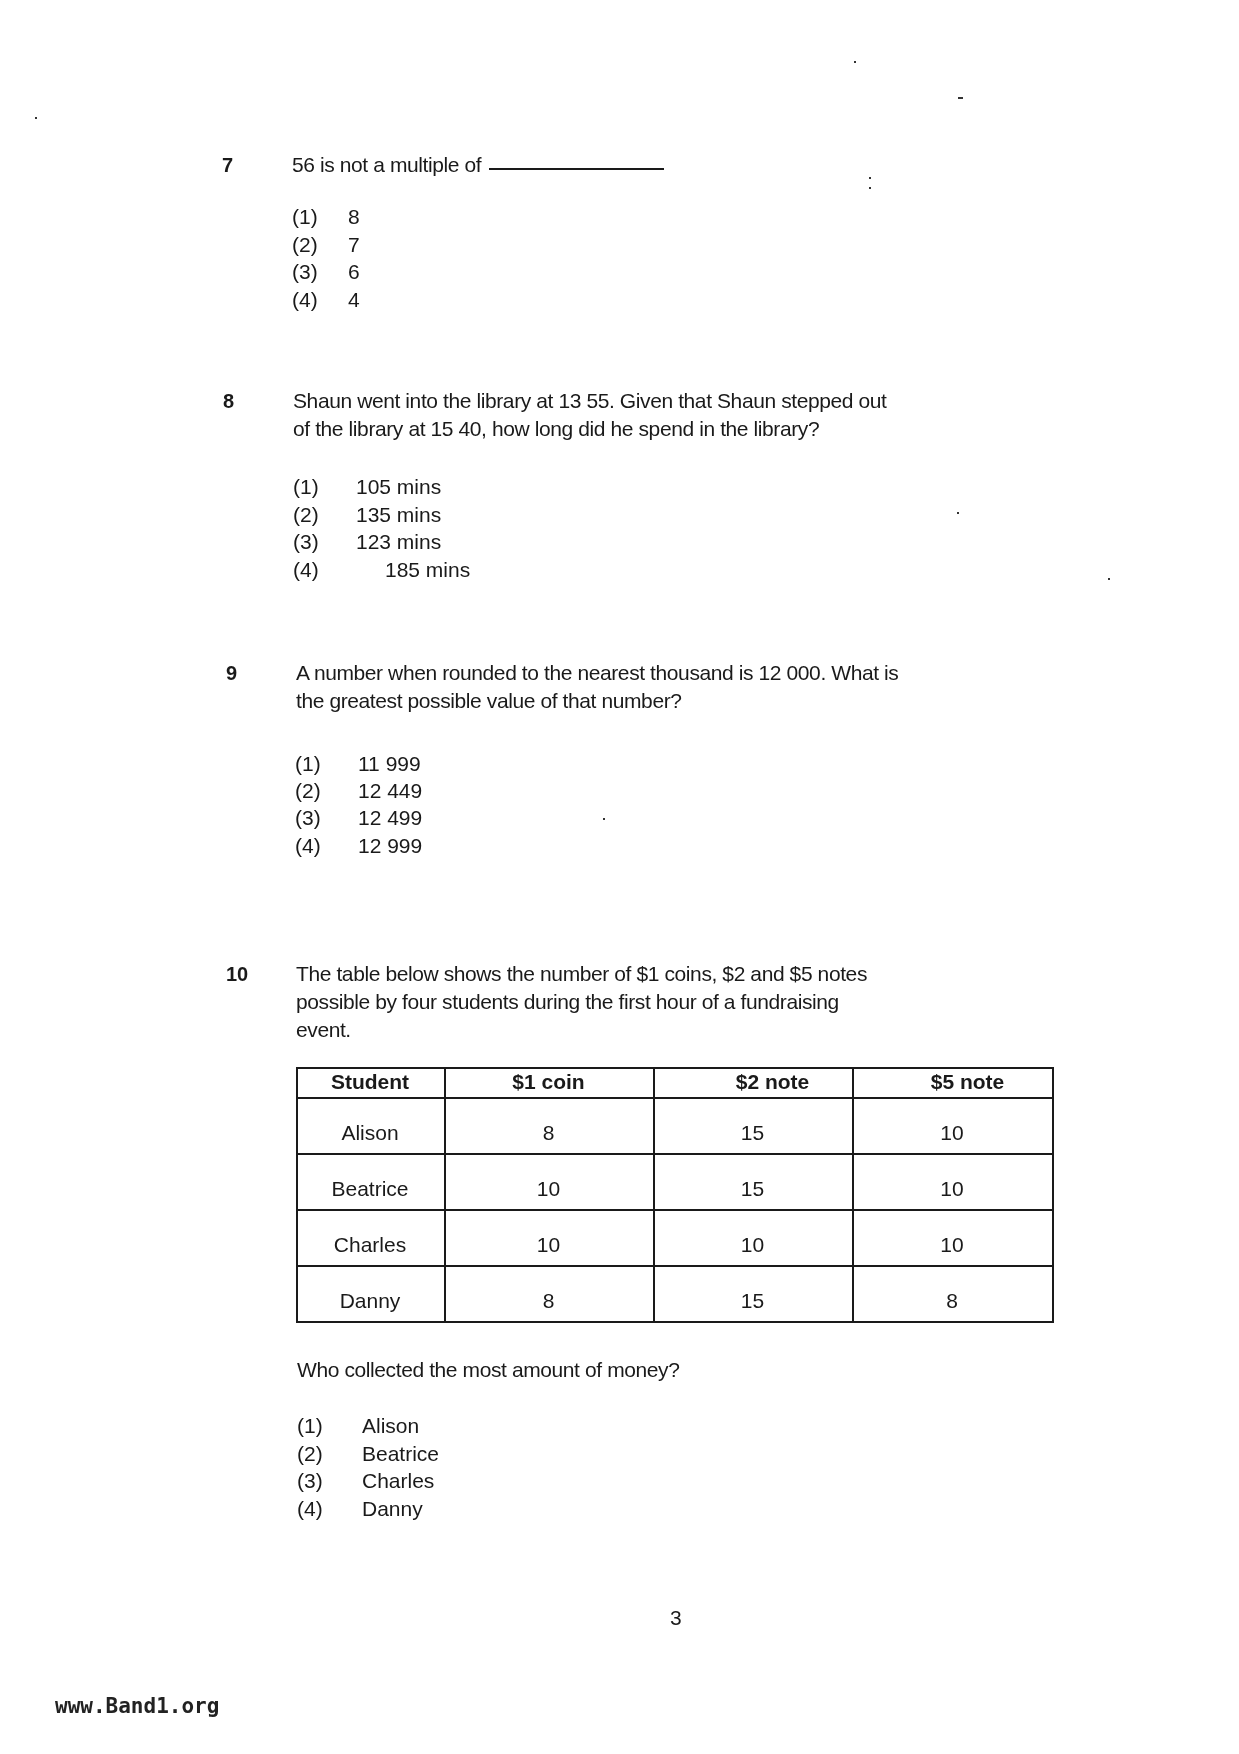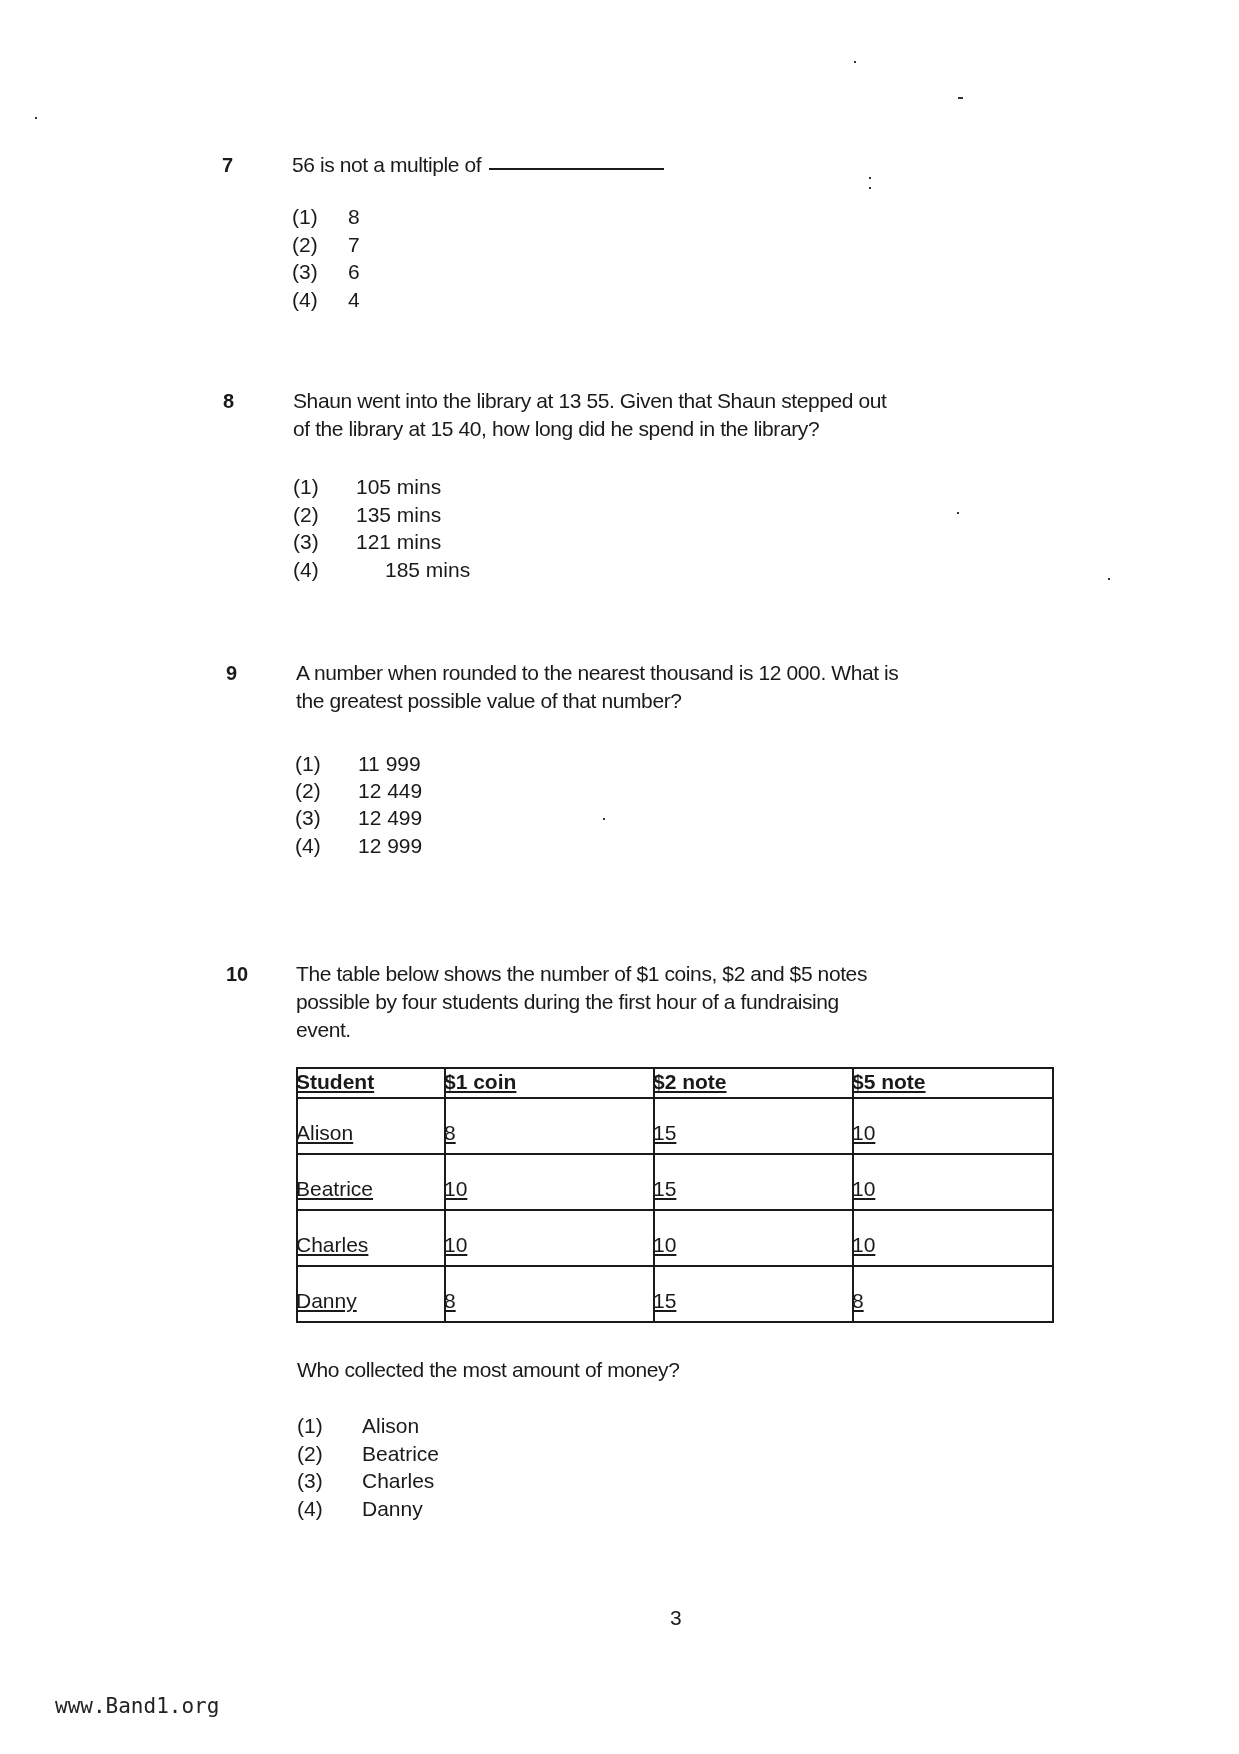--- a/index.html
+++ b/index.html
@@ -10,24 +10,24 @@
   .qtext { letter-spacing: -0.4px; }
   .opt-label { }
   .opt-val { }
   .blank { display: inline-block; width: 175px; border-bottom: 2px solid #1a1a1a; margin-left: 8px; vertical-align: 2px; height: 14px; }
   .speck { position: absolute; width: 2px; height: 2px; background: #333; }
 
   
   .tbl { position: absolute; left: 296px; top: 1067px; width: 758px; height: 254px; }
   .tbl .vline { position: absolute; top: 0; width: 0; border-left: 2px solid #1a1a1a; }
   .tbl .hline { position: absolute; left: 0; height: 0; border-top: 2px solid #1a1a1a; }
-  .tbl .cell { position: absolute; text-align: left; font-size: 21px; line-height: 28px; text-decoration: underline; }
+  .tbl .cell { position: absolute; text-align: center; font-size: 21px; line-height: 28px; }
   .tbl .hdr { font-weight: bold; }
 
-  .footer { font-family: "DejaVu Sans Mono", monospace; font-size: 21px; color: #222; }
+  .footer { font-family: "DejaVu Sans Mono", monospace; font-size: 21px; color: #222; font-weight: bold; }
 </style>
 </head>
 <body>
 
 <div class="speck" style="left:854px;top:61px;"></div>
 <div class="speck" style="left:958px;top:97px;width:5px;"></div>
 <div class="speck" style="left:35px;top:117px;"></div>
 <div class="speck" style="left:869px;top:177px;"></div>
 <div class="speck" style="left:869px;top:187px;"></div>
 <div class="speck" style="left:957px;top:512px;"></div>
@@ -54,21 +54,21 @@
 <section>
   <div class="abs qnum" style="left:223px;top:387px;">8</div>
   <div class="abs qtext" style="left:293px;top:387px;">Shaun went into the library at 13 55.  Given that Shaun stepped out</div>
   <div class="abs qtext" style="left:293px;top:415px;">of the library at 15 40,  how long did he spend in the library?</div>
   <div>
     <div class="abs opt-label" style="left:293px;top:473px;">(1)</div>
     <div class="abs opt-val" style="left:356px;top:473px;">105 mins</div>
     <div class="abs opt-label" style="left:293px;top:501px;">(2)</div>
     <div class="abs opt-val" style="left:356px;top:501px;">135 mins</div>
     <div class="abs opt-label" style="left:293px;top:528px;">(3)</div>
-    <div class="abs opt-val" style="left:356px;top:528px;">121 mins</div>
+    <div class="abs opt-val" style="left:356px;top:528px;">123 mins</div>
     <div class="abs opt-label" style="left:293px;top:556px;">(4)</div>
     <div class="abs opt-val" style="left:356px;top:556px;margin-left:29px;">185 mins</div>
   </div>
 </section>
 
 <section>
   <div class="abs qnum" style="left:226px;top:659px;">9</div>
   <div class="abs qtext" style="left:296px;top:659px;">A number when rounded to the nearest thousand is 12 000. What is</div>
   <div class="abs qtext" style="left:296px;top:687px;">the greatest possible value of that number?</div>
   <div>

